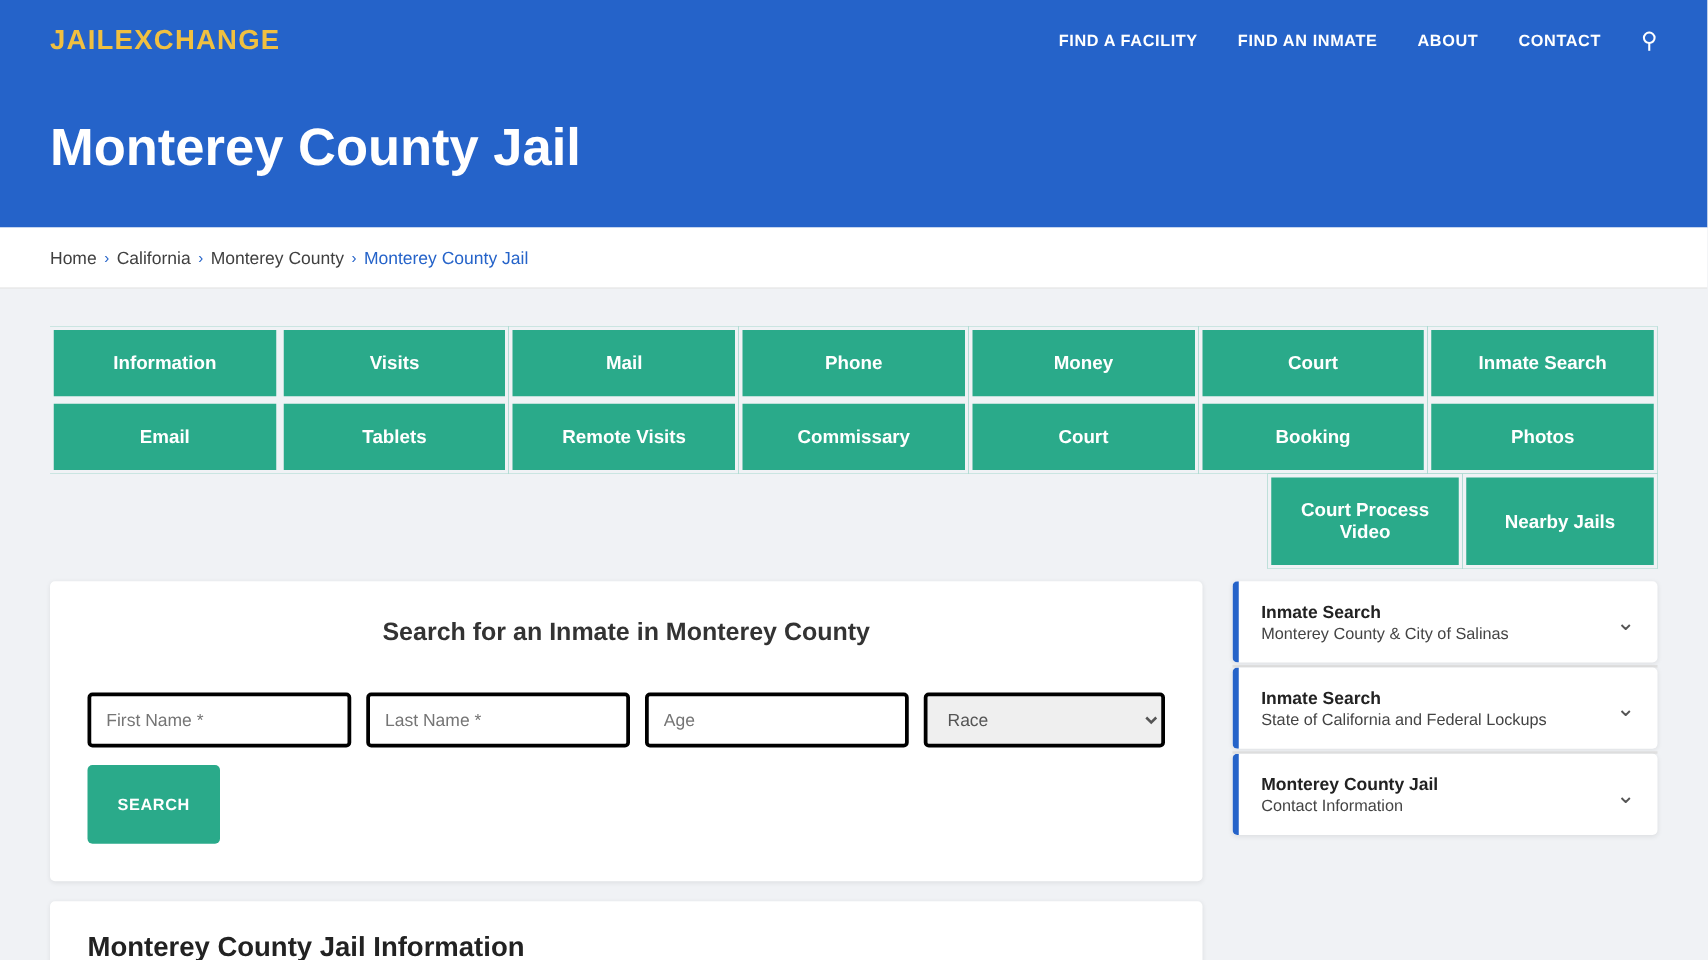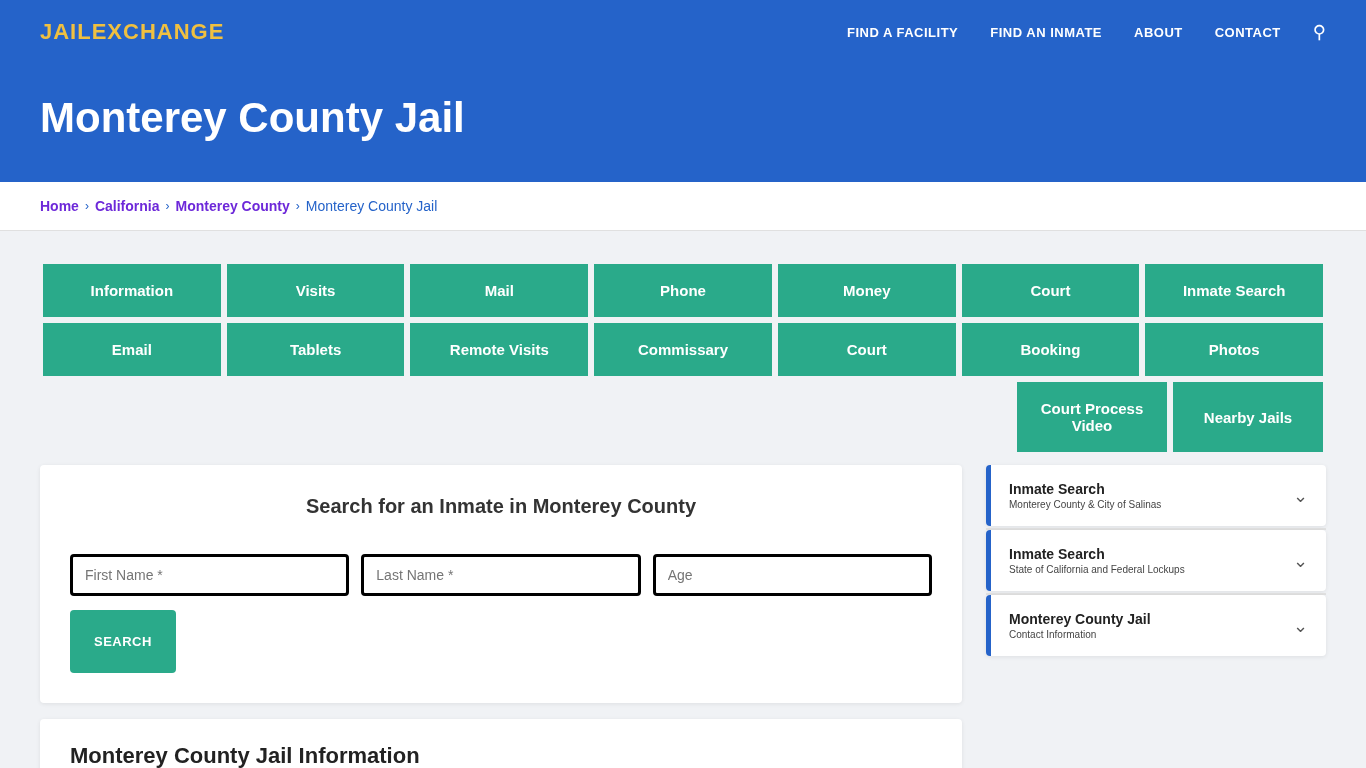--- a/index.html
+++ b/index.html
@@ -56,21 +56,21 @@
       background: white;
       padding: 16px 40px;
       border-bottom: 1px solid #e0e0e0;
     }
     .breadcrumb {
       display: flex;
       align-items: center;
       gap: 6px;
       font-size: 14px;
     }
-    .breadcrumb a { color: #6d28d9; text-decoration: none; font-weight: bold; }
+    .breadcrumb a { color: #404040; text-decoration: none; }
     .breadcrumb .sep { color: #2563c9; font-size: 12px; }
     .breadcrumb .current { color: #2563c9; }
 
     
     .main {
       padding: 30px 40px;
       background: #f0f2f5;
     }
     .btn-row {
       display: flex;
@@ -185,21 +185,21 @@
       cursor: pointer;
       border-left: 5px solid #2563c9;
     }
     .sidebar-card-header .title-block {}
     .sidebar-card-header .title-main {
       font-size: 14px;
       font-weight: 700;
       color: #222;
     }
     .sidebar-card-header .title-sub {
-      font-size: 10px;
+      font-size: 13px;
       color: #444;
       margin-top: 2px;
     }
     .sidebar-chevron {
       font-size: 18px;
       color: #555;
     }
     .sidebar-divider {
       height: 2px;
       background: #e0e0e0;
@@ -267,20 +267,28 @@
   <div class="content-area">
 
     <div style="flex:1; min-width:0;">
 
       <div class="search-box">
         <h2>Search for an Inmate in Monterey County</h2>
         <div class="search-form-row">
           <input type="text" placeholder="First Name *" style="">
           <input type="text" placeholder="Last Name *" style="">
           <input type="text" placeholder="Age" style="">
+          <select>
+            <option>Race</option>
+            <option>White</option>
+            <option>Black</option>
+            <option>Hispanic</option>
+            <option>Asian</option>
+            <option>Other</option>
+          </select>
         </div>
         <button class="search-btn">SEARCH</button>
       </div>
 
       <div class="info-section">
         <h2>Monterey County Jail Information</h2>
       </div>
     </div>
 
     <div class="sidebar">

